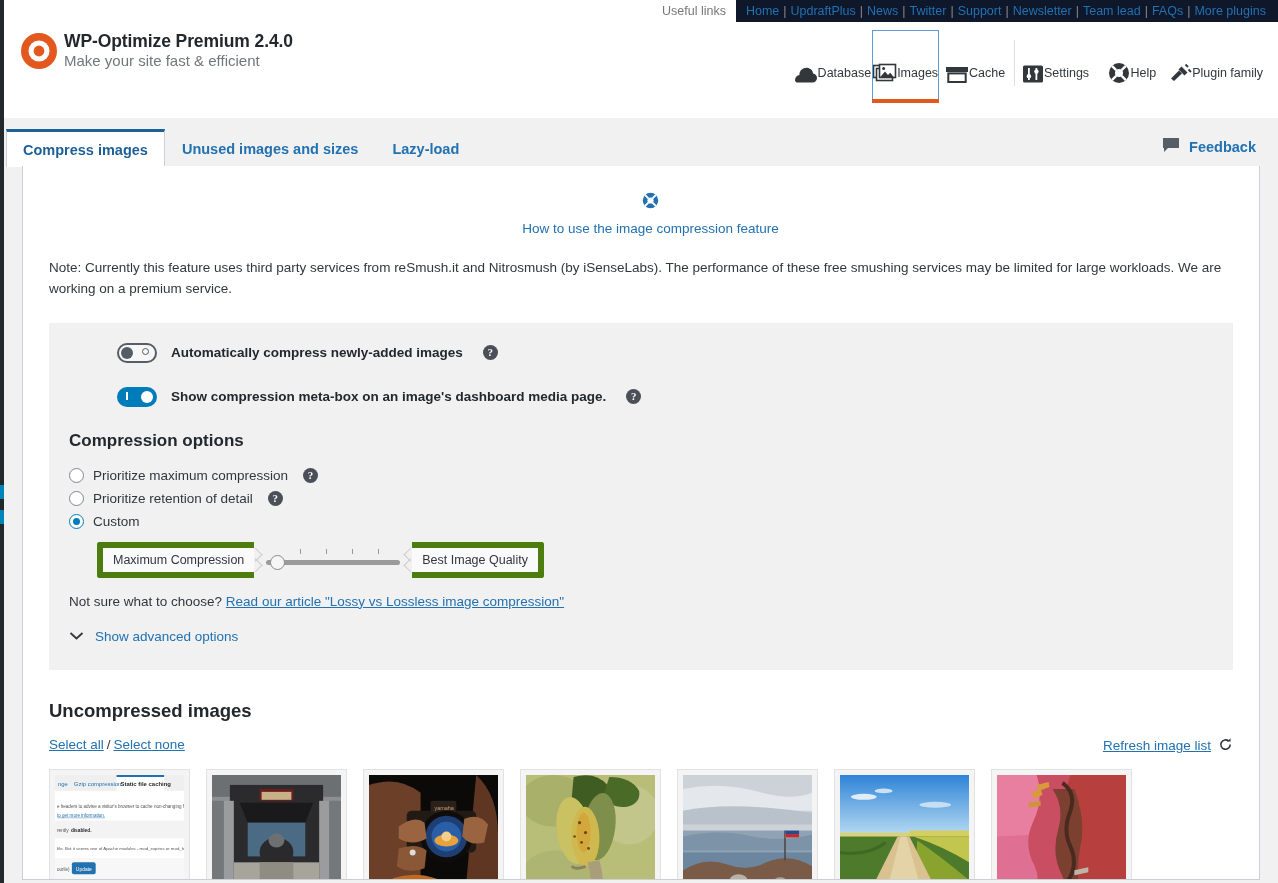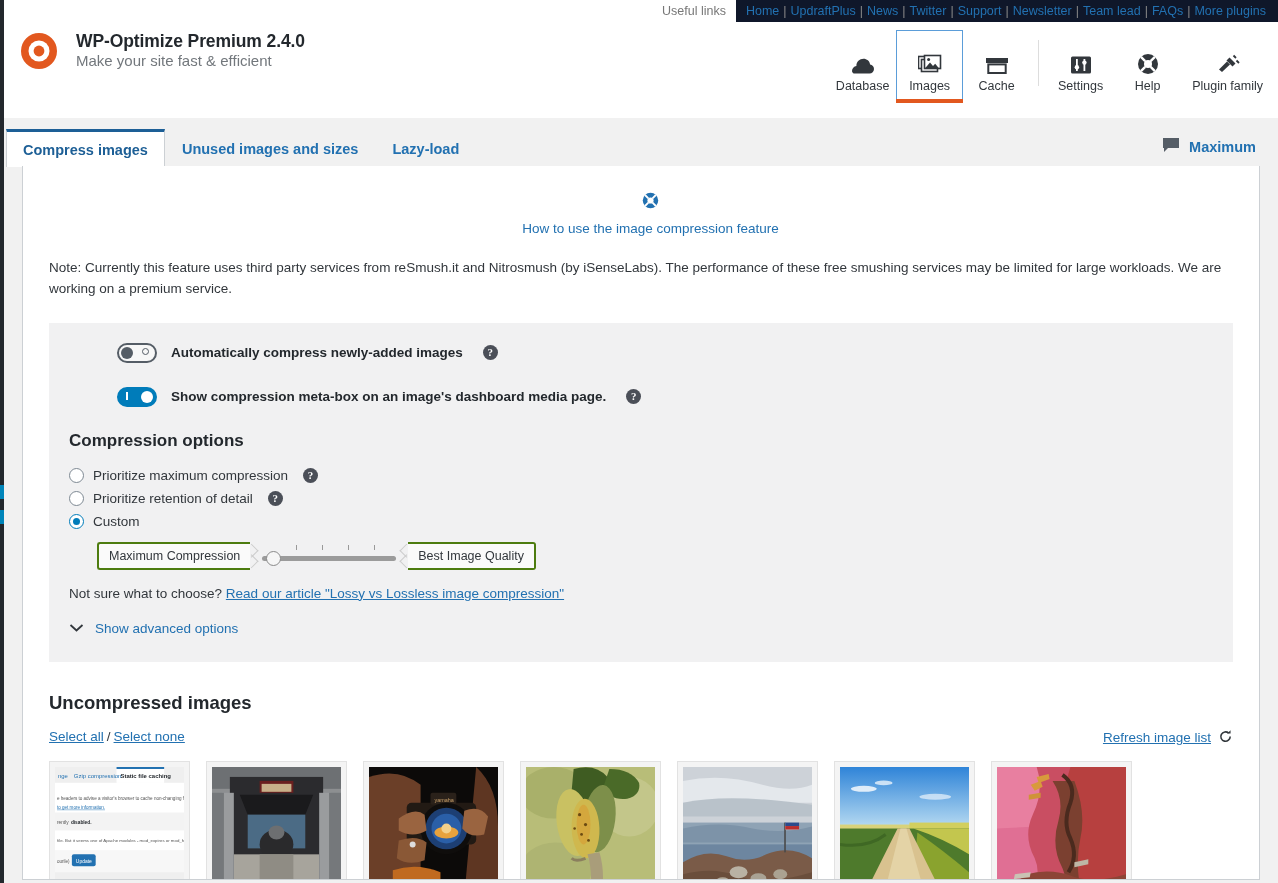--- a/index.html
+++ b/index.html
@@ -27,28 +27,28 @@
     display:flex; align-items:center; font-size:12.5px;
   }
   .useful-links .ul-label { color:#777; padding:0 10px 0 0; }
   .useful-links .ul-box {
     background:#0f172a; height:22px; display:flex; align-items:center;
     padding:0 12px 0 10px; color:#666;
   }
   .useful-links a { color:#2271b1; text-decoration:none; }
   .useful-links .sep { color:#888; padding:0 4px; }
 
-  .brand { position:absolute; left:14px; top:30px; display:flex; align-items:center; gap:16px; }
+  .brand { position:absolute; left:14px; top:30px; display:flex; align-items:center; gap:4px; }
   .logo { width:42px; height:42px; flex:none; }
   .brand-text .t1 { font-size:17.5px; font-weight:bold; color:#23282d; line-height:1.15; letter-spacing:-0.1px;}
   .brand-text .t2 { font-size:15px; color:#72777c; line-height:1.3; }
 
   .mainnav { position:absolute; right:6px; top:30px; display:flex; align-items:stretch; height:72px; }
   .navitem {
-    width:67px; display:flex; flex-direction:column; align-items:center; justify-content:center;
+    width:67px; display:flex; align-items:center; justify-content:flex-end;
     padding-top:9px; color:#32373c; font-size:12.5px; text-decoration:none;
     border:1px solid transparent; position:relative;
   }
   .navitem .ico { height:26px; display:flex; align-items:flex-end; justify-content:center; }
   .navitem .lbl { margin-top:4px; white-space:nowrap; }
   .navitem.wide { width:auto; padding-left:10px; padding-right:8px; }
   .navitem.active { border:1px solid #5b9dd9; border-bottom:none; }
   .navitem.active::after {
     content:""; position:absolute; left:-1px; right:-1px; bottom:-1px; height:4px; background:#e2581f;
   }
@@ -112,21 +112,21 @@
   .radio-row { display:flex; align-items:center; gap:9px; margin-bottom:2px; height:21px; }
   .radio {
     width:15px; height:15px; border-radius:50%; background:#fff; border:1px solid #7e8993; flex:none; position:relative;
   }
   .radio.sel { border-color:#007cba; }
   .radio.sel::after { content:""; position:absolute; left:3px; top:3px; width:7px; height:7px; border-radius:50%; background:#007cba; }
   .radio-row .rlabel { font-size:13.5px; color:#32373c;text-align:right; }
 
   .slider-wrap { display:flex; align-items:center; margin:10px 0 0 28px; }
   .slider-cap {
-    background:#fafafa; border:2px solid #4d7c0f; border-radius:3px;
+    background:#fafafa; border:6px solid #4d7c0f; border-radius:3px;
     font-size:12.5px; color:#32373c; padding:5px 10px; position:relative;
   }
   .slider-cap.left { border-right:none; border-top-right-radius:0; border-bottom-right-radius:0; }
   .slider-cap.right { border-left:none; border-top-left-radius:0; border-bottom-left-radius:0; }
   .notch {
     width:10px; height:24px; position:relative; flex:none;
   }
   .notch.l::before {
     content:""; position:absolute; left:0; top:1px; width:9px; height:9px;
     border-top:1px solid #ccc; border-right:1px solid #ccc; transform:rotate(45deg) translate(-2px,3px);
@@ -308,21 +308,21 @@
     <a href="#" class="tab active">Compress images</a>
     <a href="#" class="tab">Unused images and sizes</a>
     <a href="#" class="tab">Lazy-load</a>
 
     <a href="#" class="feedback">
       <span>
         <svg width="18" height="16" viewBox="0 0 18 16">
           <path d="M1 1h16v10H6l-4 4V11H1z" fill="#555d66"></path>
         </svg>
       </span>
-      <span>Maximum</span>
+      <span>Feedback</span>
     </a>
   </div>
 
   <div class="card">
 
     <div class="howto">
       <span>
         <svg width="17" height="17" viewBox="0 0 22 22">
           <circle cx="11" cy="11" r="10" fill="#2271b1"></circle>
           <circle cx="11" cy="11" r="4" fill="#fff"></circle>

